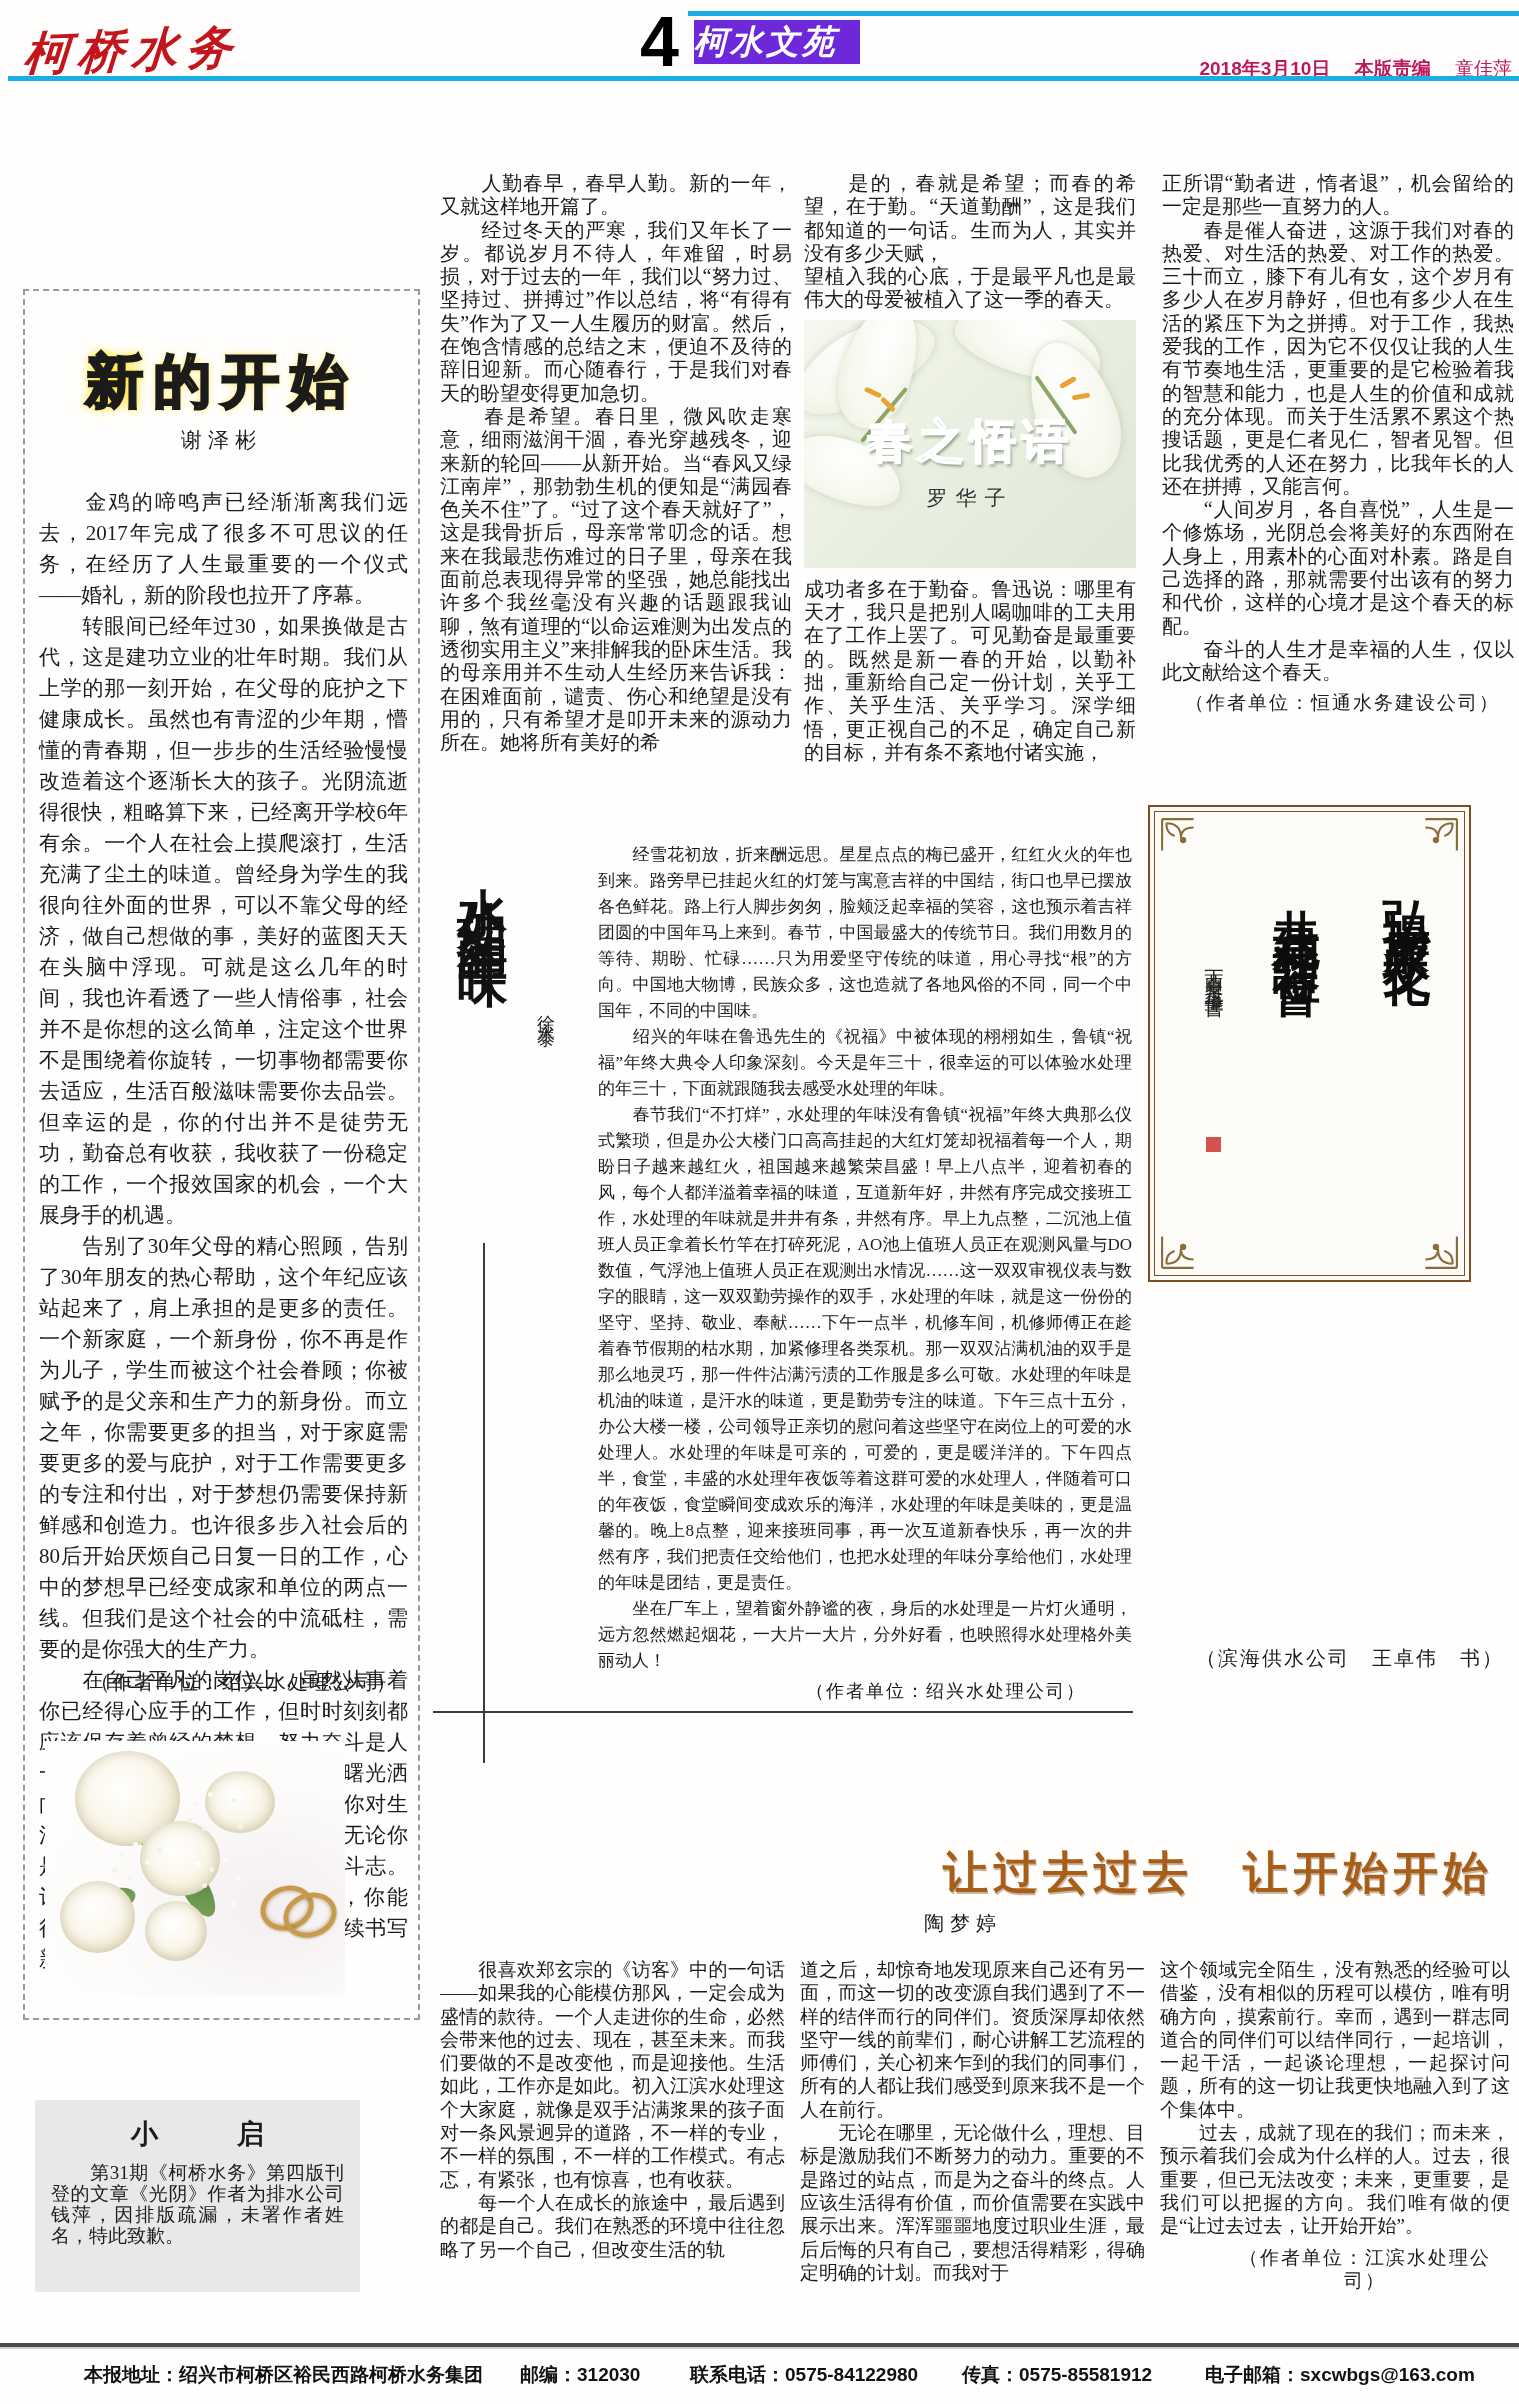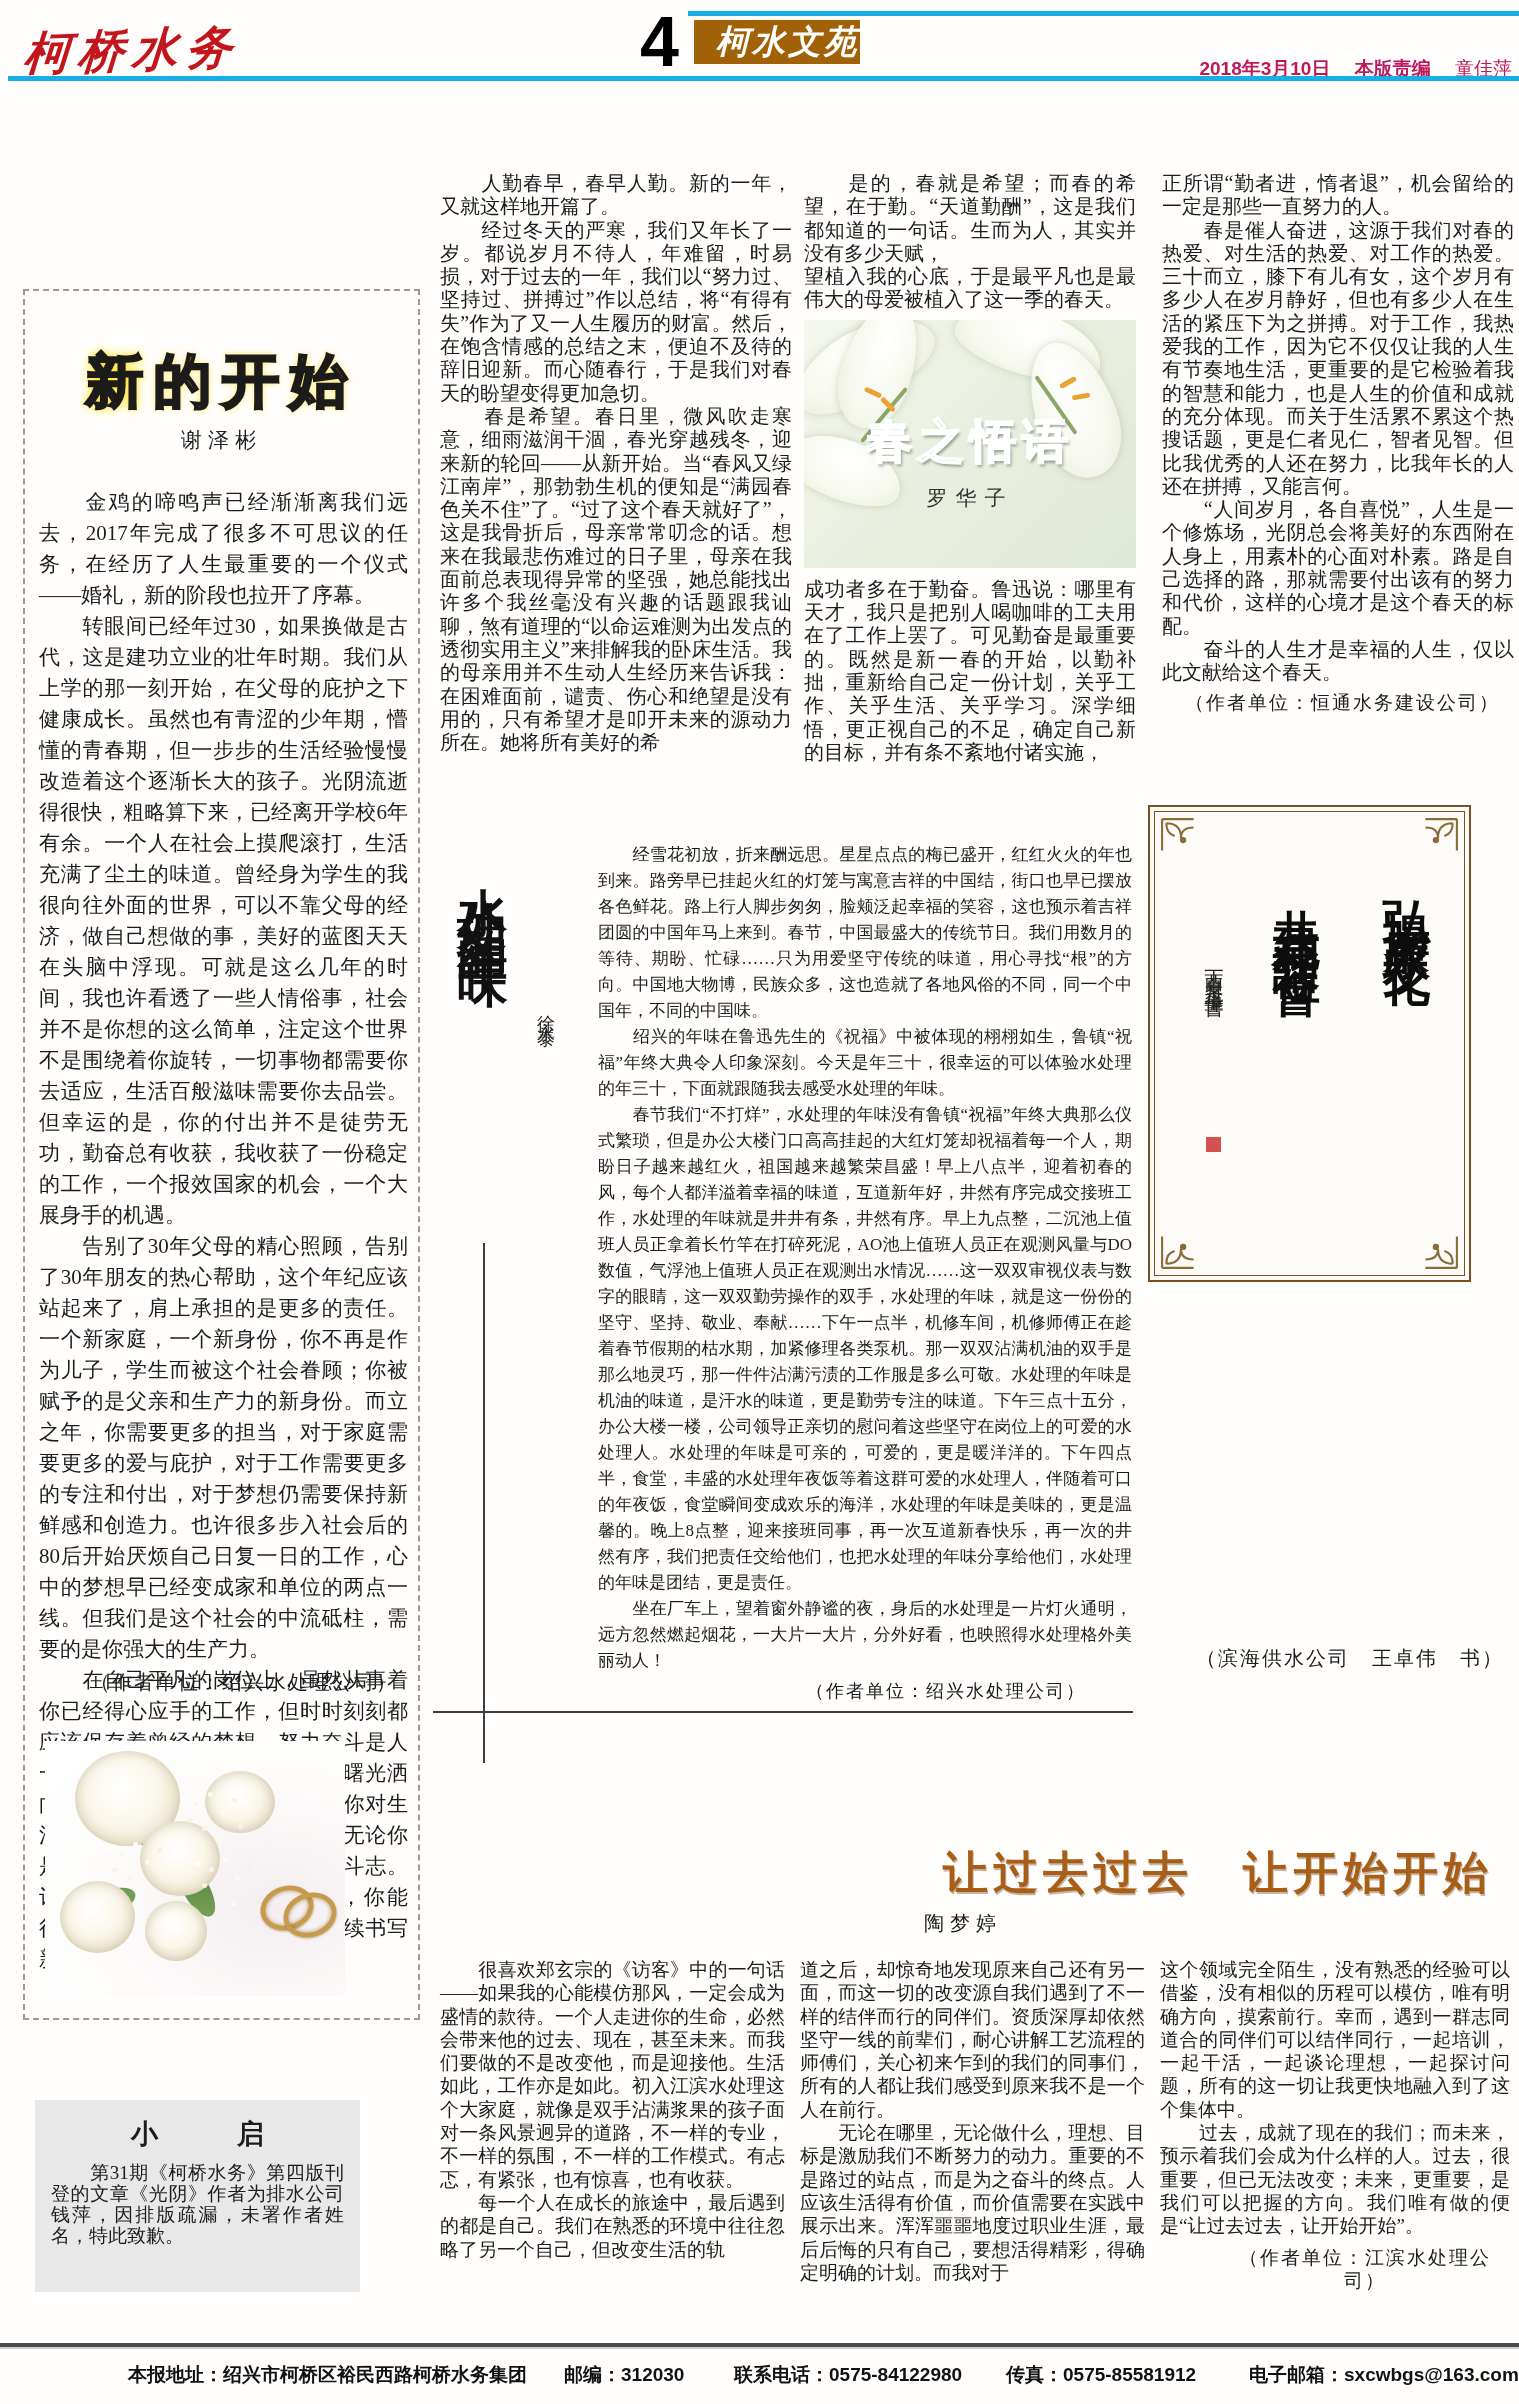--- a/index.html
+++ b/index.html
@@ -4,22 +4,22 @@
 <style>
   html,body{margin:0;padding:0;background:#d8d8d8;}
   #page{position:relative;width:1519px;height:2404px;background:#fffefc;margin:0 auto;
         font-family:"Liberation Serif","DejaVu Serif",serif;color:#1c1c1c;overflow:hidden;}
   .abs{position:absolute;}
   .para{margin:0 0 0 0;text-align:justify;}
   
   .masthead{left:24px;top:20px;font-size:46px;font-weight:bold;font-style:italic;color:#c3161c;
             letter-spacing:8px;transform:rotate(-2deg) skewX(-6deg);font-family:"DejaVu Serif",serif;}
   .pagenum{left:640px;top:2px;font-size:70px;font-weight:900;font-family:"Liberation Sans",sans-serif;color:#000;}
-  .secbox{left:694px;top:20px;width:166px;height:44px;background:#a16207;color:#fff;
-          font-weight:900;font-style:italic;font-size:33px;line-height:44px;text-align:right;
+  .secbox{left:694px;top:20px;width:166px;height:44px;background:#6d28d9;color:#fff;
+          font-weight:900;font-style:italic;font-size:33px;line-height:44px;text-align:left;
           letter-spacing:3px;font-family:"Liberation Sans",sans-serif;}
   .topline-short{left:688px;top:11px;width:831px;height:5px;background:#18aee6;}
   .topline-full{left:8px;top:76px;width:1511px;height:5px;background:#18aee6;}
   .dateline{left:1100px;top:56px;width:412px;font-size:19px;text-align:right;
             font-family:"Liberation Sans",sans-serif;color:#be185d;}
   .dateline b{font-weight:bold;}
   .dateline .ed-name{font-family:"DejaVu Serif",serif;font-weight:normal;}
   
   .leftbox{left:23px;top:289px;width:397px;height:1731px;border:2px dashed #9a9a9a;box-sizing:border-box;}
   .bubble-title{position:absolute;left:0;top:52px;width:100%;text-align:center;
@@ -95,21 +95,21 @@
   .pastcol3{left:1160px;width:350px;}
   .past-attrib{text-align:center;padding-left:60px;font-size:19px;letter-spacing:2px;margin-top:8px;}
   
   .notice{left:35px;top:2100px;width:325px;height:192px;background:#e8e8e8;}
   .notice-title{position:absolute;left:0;top:16px;width:100%;text-align:center;font-size:27px;
      font-weight:bold;letter-spacing:26px;text-indent:26px;font-family:"Liberation Sans",sans-serif;}
   .notice-body{position:absolute;left:16px;top:62px;width:293px;font-size:19px;line-height:21px;text-align:justify;}
   .footer-rule{left:0;top:2343px;width:1519px;height:4px;background:#4a4a4a;box-shadow:0 2px 0 #cfcfcf;}
   .footer{left:0;top:2362px;width:1519px;height:30px;font-family:"Liberation Sans",sans-serif;
      font-weight:bold;font-size:19px;color:#111;}
-  .footer span{position:absolute;white-space:nowrap;margin-left:44px;}
+  .footer span{position:absolute;white-space:nowrap;}
   .f0{left:84px;} .f1{left:520px;} .f2{left:690px;} .f3{left:962px;} .f4{left:1205px;}
 </style>
 </head>
 <body>
 
 <div id="page">
 
   <div class="abs masthead">柯桥水务</div>
   <div class="abs topline-short"></div>
   <div class="abs pagenum">4</div>

